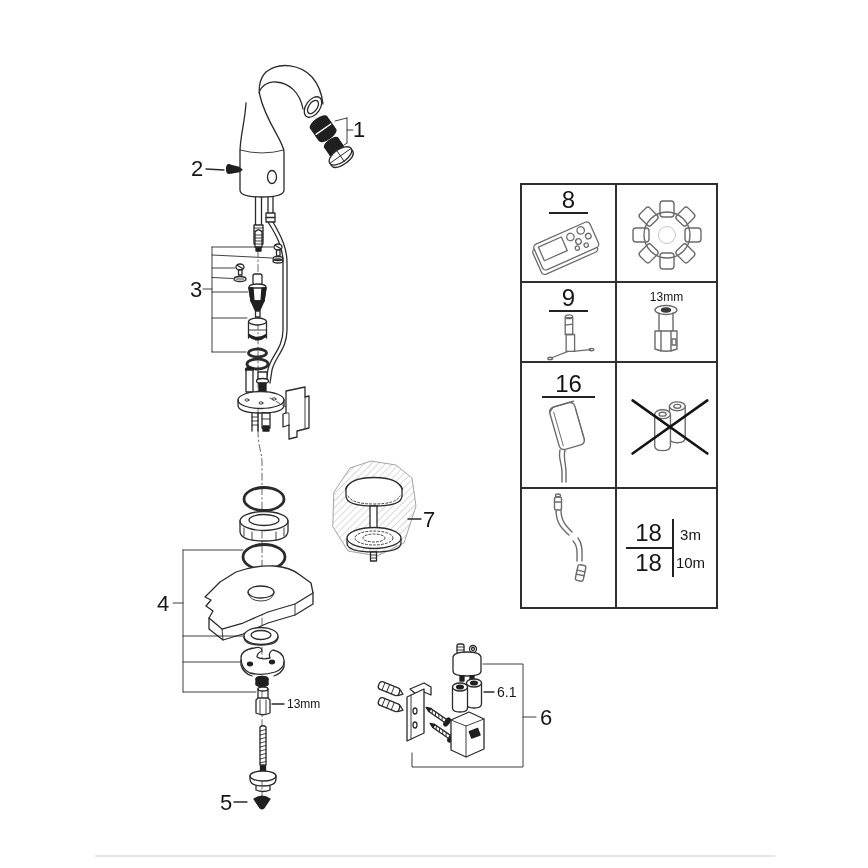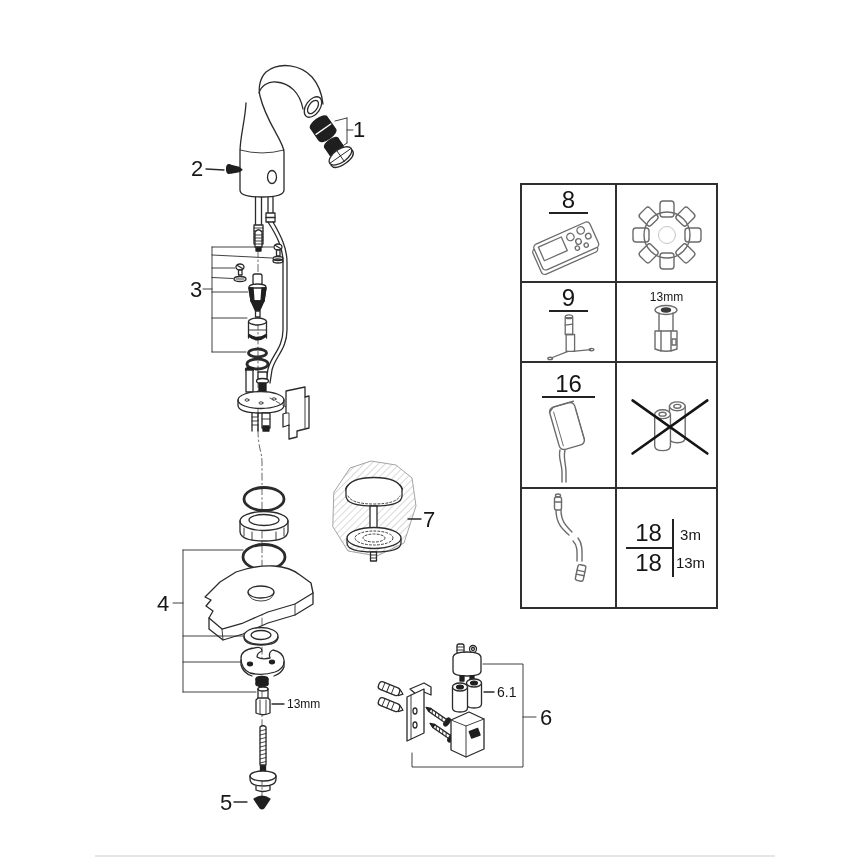--- a/index.html
+++ b/index.html
@@ -430,19 +430,19 @@
           <line x1="-4" y1="4" x2="4" y2="4"></line>
         </g>
       </svg>
     </div>
 
     <div class="cell">
       <div class="mini">
         <div class="n n1">18</div>
         <div class="v">3m</div>
         <div class="n">18</div>
-        <div class="v">13m</div>
+        <div class="v">10m</div>
       </div>
     </div>
   </div>
 
   <div class="divider"></div>
 </div>
 
 </body></html>

